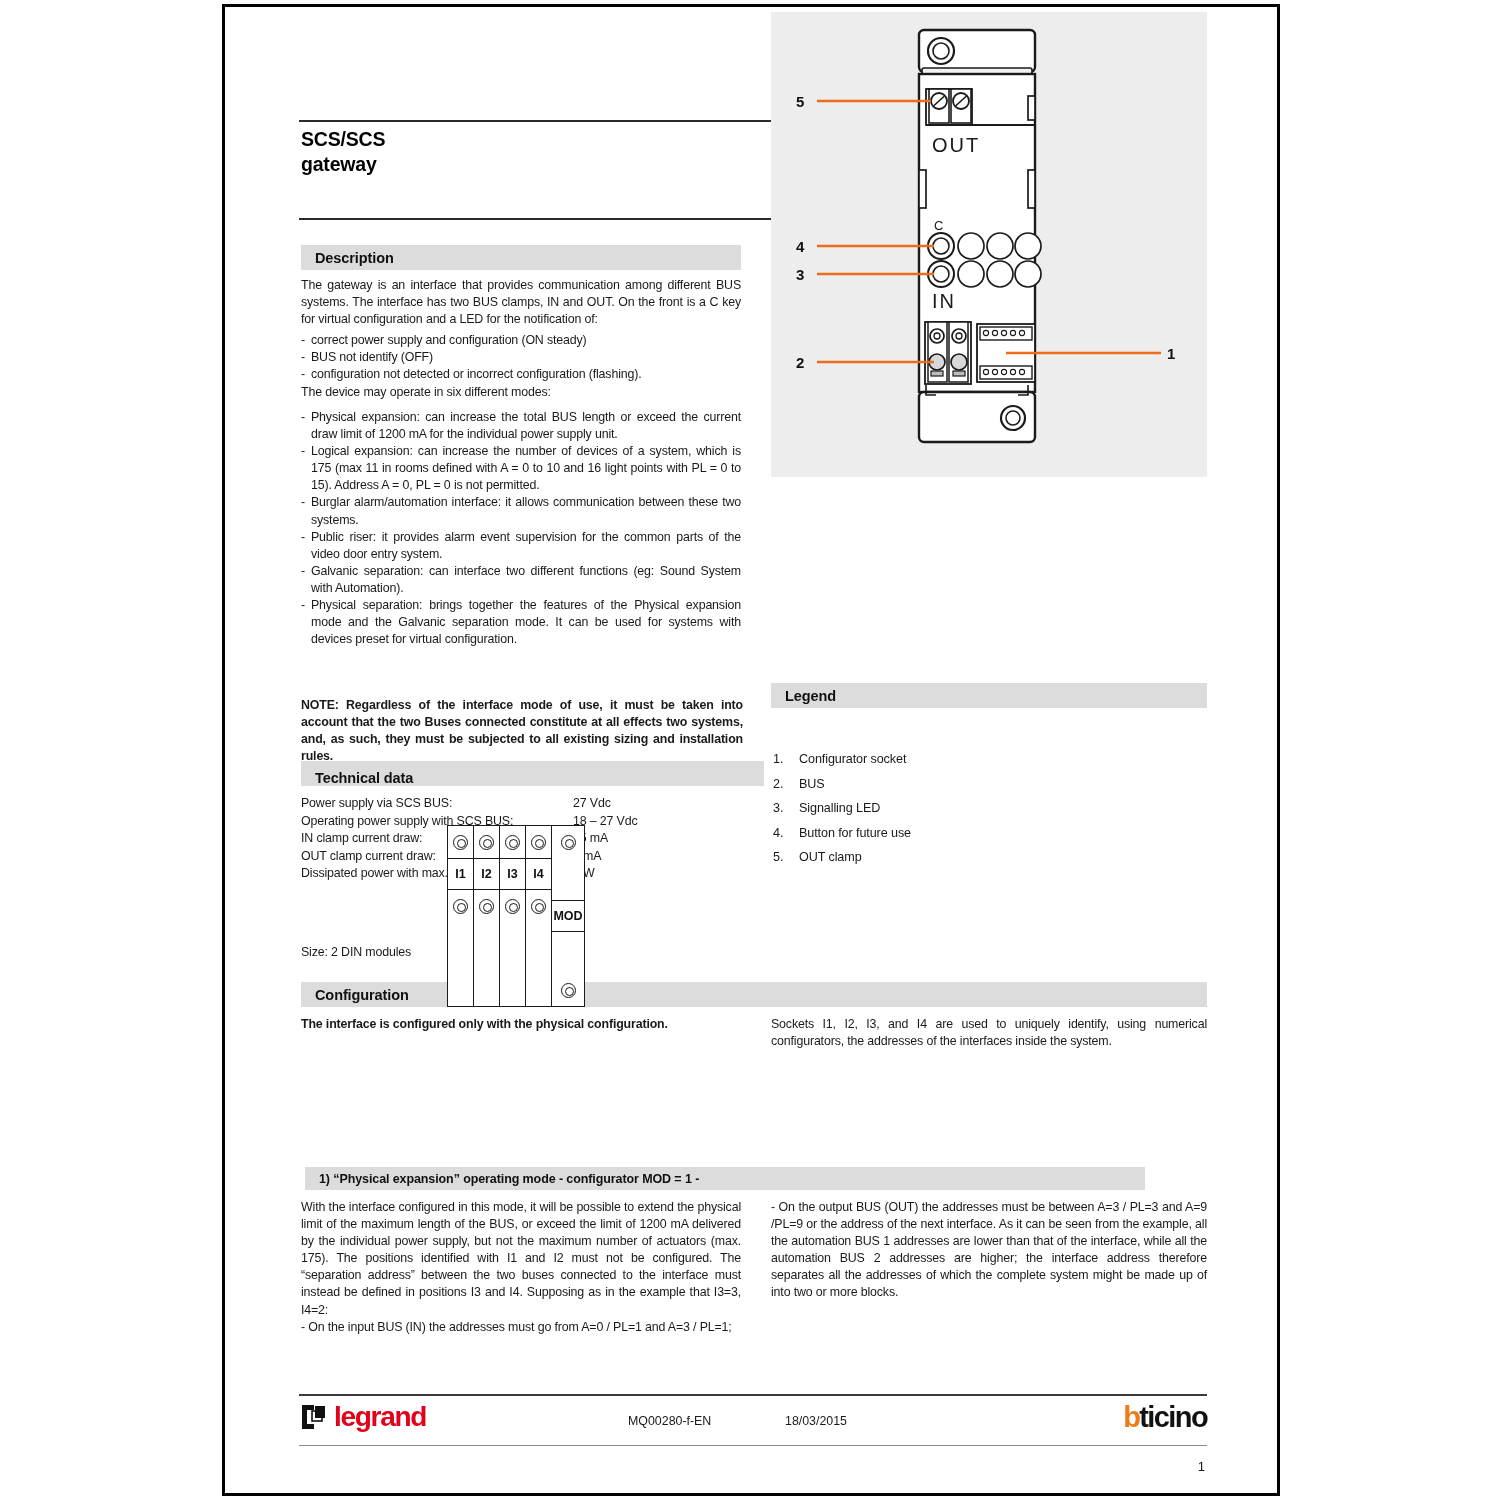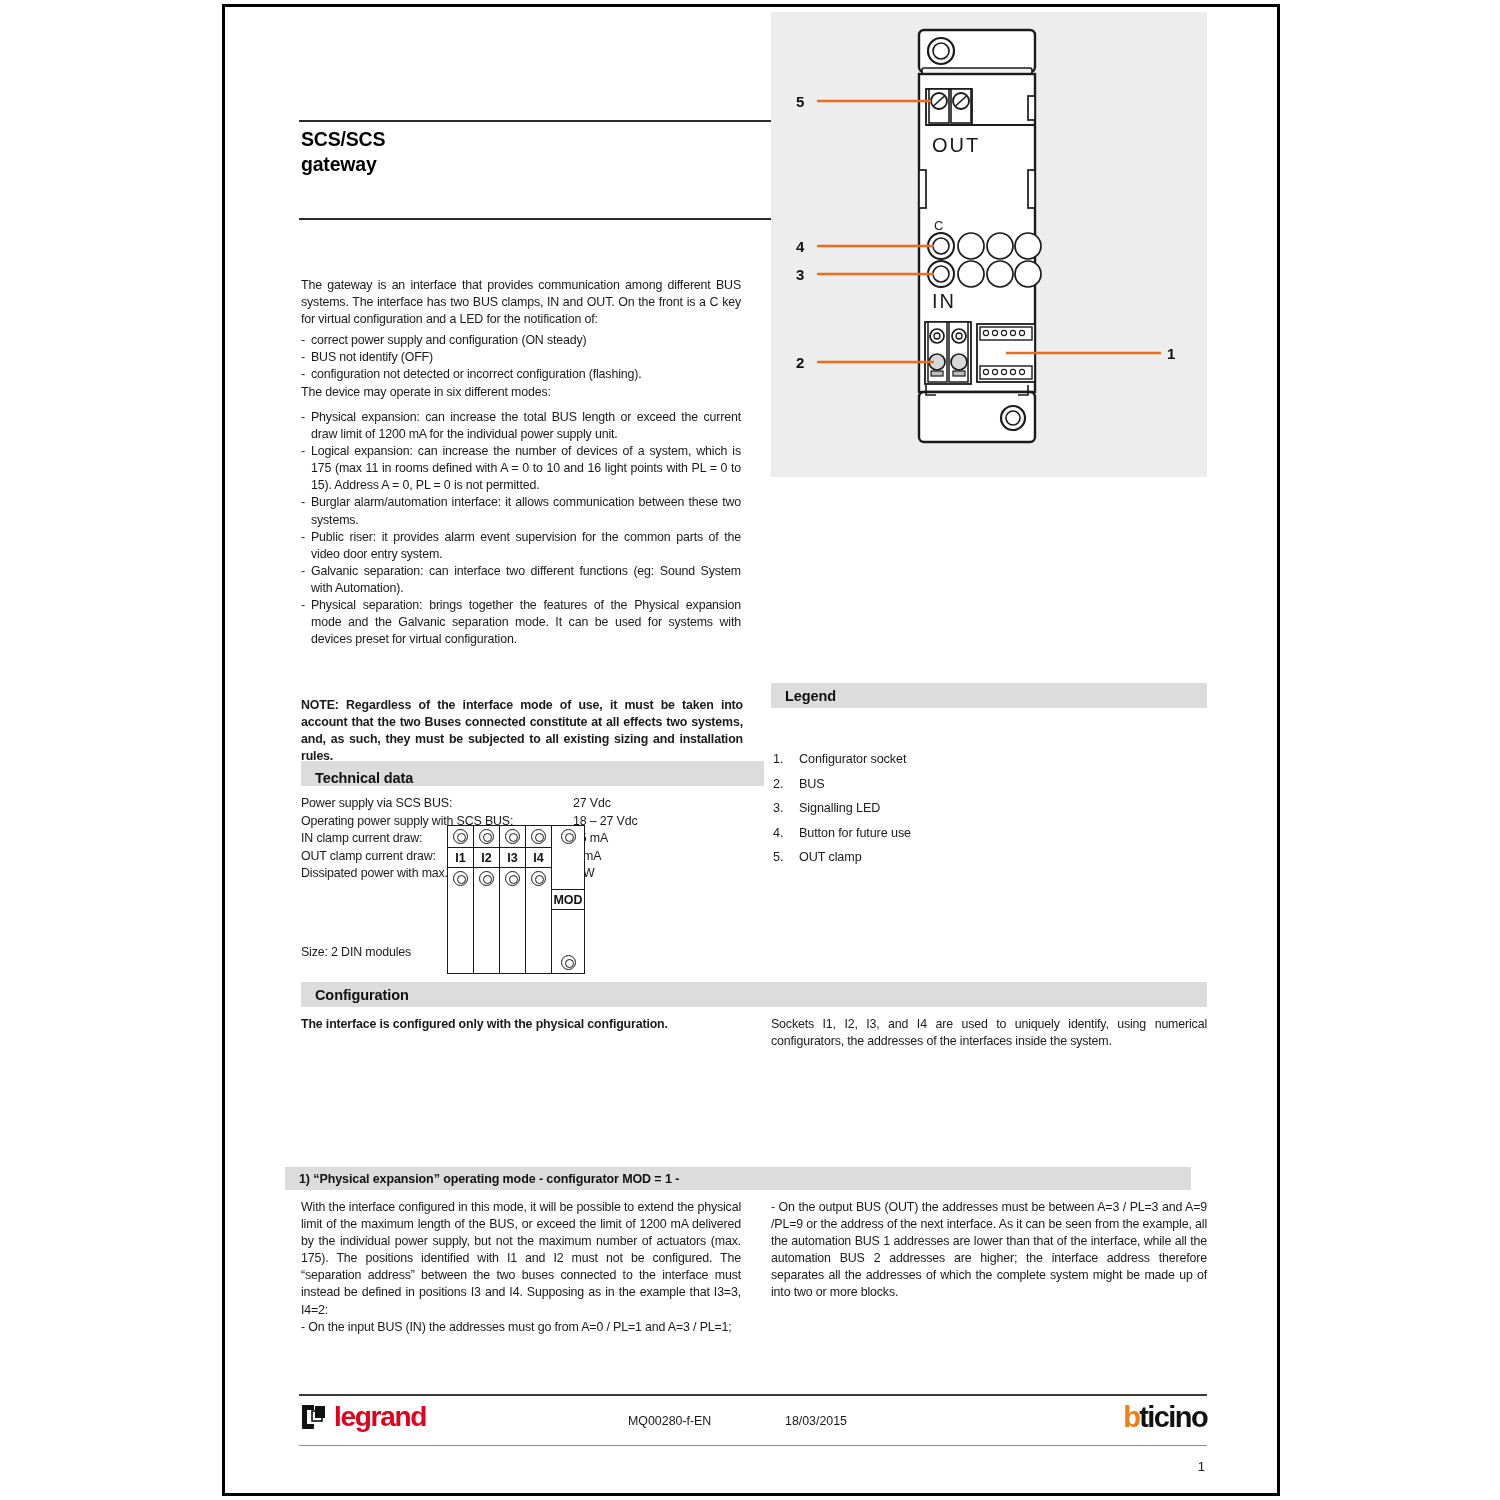--- a/index.html
+++ b/index.html
@@ -122,21 +122,21 @@
     display: flex;
   }
   .cfg-col {
     width: 26px;
     border-right: 1.6px solid #1a1a1a;
     display: flex;
     flex-direction: column;
   }
   .cfg-col:last-child { border-right: none; width: 32px; gap: 42px; }
   .cfg-cell {
-    height: 21px;
+    height: 32px;
     display: flex;
     align-items: center;
     justify-content: center;
   }
   .cfg-cell.mid {
     border-top: 1.6px solid #1a1a1a;
     border-bottom: 1.6px solid #1a1a1a;
     font-size: 12.5px;
     font-weight: bold;
     color: #111;
@@ -296,20 +296,23 @@
       <line x1="235" y1="341" x2="390" y2="341" stroke="#ef6c1a" stroke-width="2.4"></line>
 
       <text x="25" y="95" font-family="Liberation Sans, sans-serif" font-size="15" font-weight="bold" fill="#111">5</text>
       <text x="25" y="240" font-family="Liberation Sans, sans-serif" font-size="15" font-weight="bold" fill="#111">4</text>
       <text x="25" y="268" font-family="Liberation Sans, sans-serif" font-size="15" font-weight="bold" fill="#111">3</text>
       <text x="25" y="356" font-family="Liberation Sans, sans-serif" font-size="15" font-weight="bold" fill="#111">2</text>
       <text x="396" y="347" font-family="Liberation Sans, sans-serif" font-size="15" font-weight="bold" fill="#111">1</text>
     </svg>
   </div>
 
+  <div class="bar" style="left:76px; top:238px; width:440px;">
+    <span>Description</span>
+  </div>
 
   <div class="body-text" style="left:76px; top:270px; width:440px;">The gateway is an interface that provides communication among different BUS systems. The interface has two BUS clamps, IN and OUT. On the front is a C key for virtual configuration and a LED for the notification of:</div>
 
   <div style="position:absolute; left:76px; top:325px; width:440px;">
     <div class="body-text li" style="position:relative; left:0; top:0; width:440px;">
       <span class="dash">-</span>
       <span class="txt">correct power supply and configuration (ON steady)</span>
     </div>
     <div class="body-text li" style="position:relative; left:0; top:0; width:440px;">
       <span class="dash">-</span>
@@ -456,21 +459,21 @@
       <div class="cfg-cell">
             <span class="ring"></span>
           </div>
       <div class="cfg-cell mid">MOD</div>
       <div class="cfg-cell">
             <span class="ring"></span>
           </div>
     </div>
   </div>
 
-  <div class="bar thin" style="left:60px; top:1160px; width:906px; height:23px;">
+  <div class="bar thin" style="left:80px; top:1160px; width:840px; height:23px;">
     <span>1) “Physical expansion” operating mode - configurator MOD = 1 -</span>
   </div>
 
   <div class="body-text" style="left:76px; top:1192px; width:440px;">With the interface configured in this mode, it will be possible to extend the physical limit of the maximum length of the BUS, or exceed the limit of 1200 mA delivered by the individual power supply, but not the maximum number of actuators (max. 175). The positions identified with I1 and I2 must not be configured. The “separation address” between the two buses connected to the interface must instead be defined in positions I3 and I4. Supposing as in the example that I3=3, I4=2:</div>
   <div class="body-text" style="left:76px; top:1312px; width:440px; text-align:left;">- On the input BUS (IN) the addresses must go from A=0 / PL=1 and A=3 / PL=1;</div>
   <div class="body-text" style="left:546px; top:1192px; width:436px;">- On the output BUS (OUT) the addresses must be between A=3 / PL=3 and A=9 /PL=9 or the address of the next interface. As it can be seen from the example, all the automation BUS 1 addresses are lower than that of the interface, while all the automation BUS 2 addresses are higher; the interface address therefore separates all the addresses of which the complete system might be made up of into two or more blocks.</div>
 
   <div id="footer-rule-top"></div>
 
   <div id="legrand-logo">

